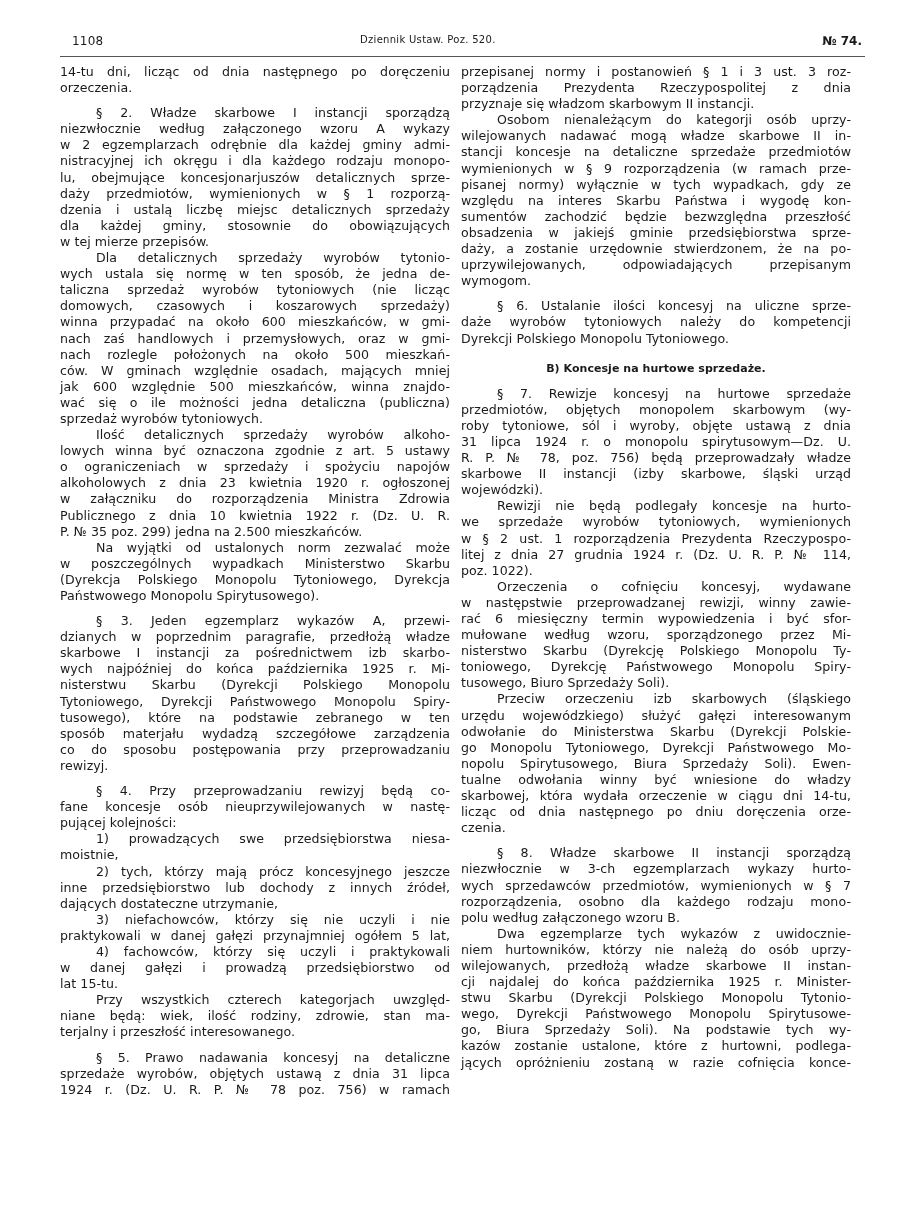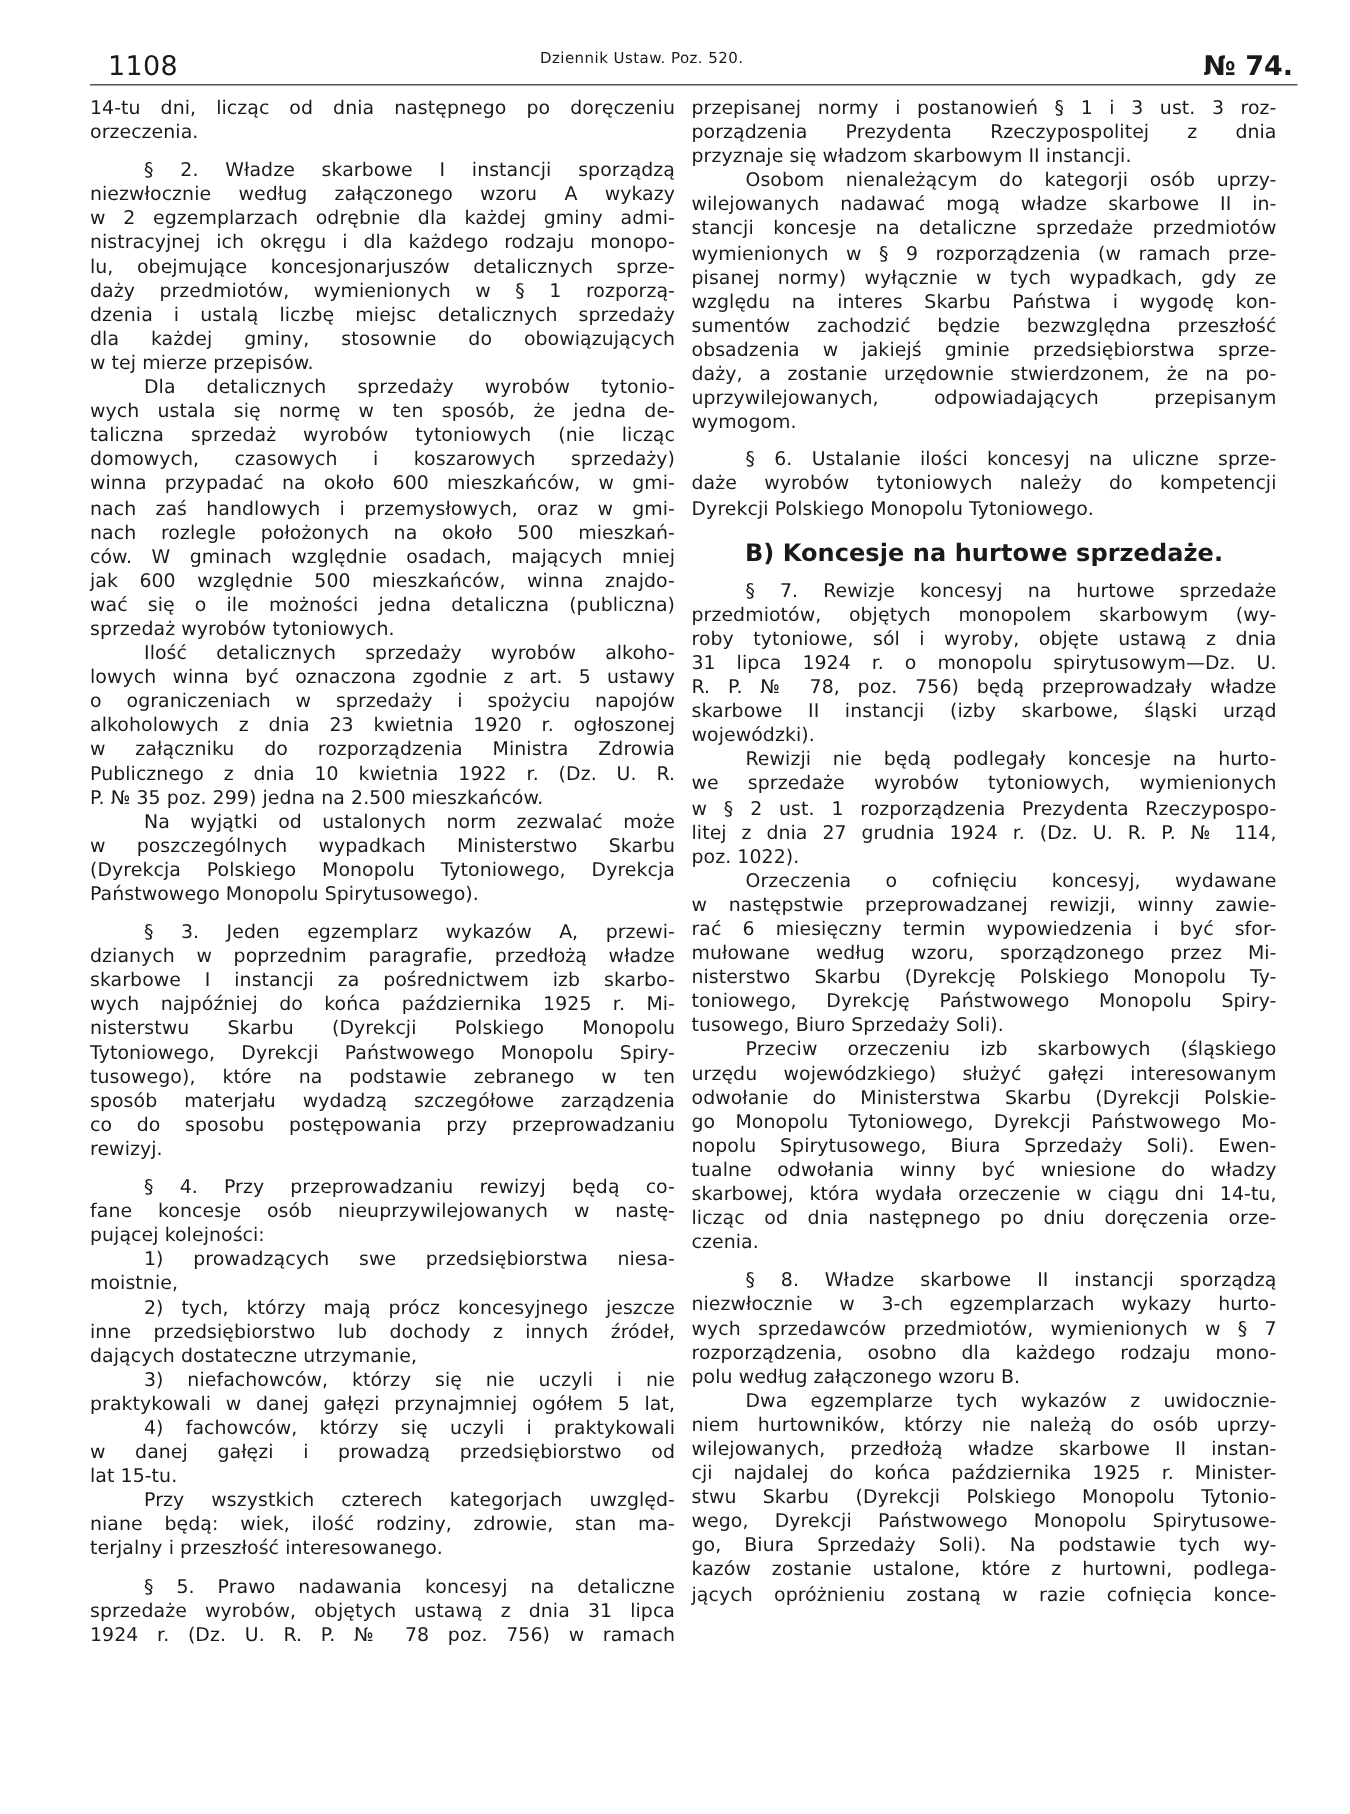--- a/index.html
+++ b/index.html
@@ -1,30 +1,30 @@
 <!DOCTYPE html>
 <html><head>
 <meta charset="utf-8">
 <style>
   html, body { margin: 0; padding: 0; background: #ffffff; }
   body { width: 900px; height: 1209px; position: relative; overflow: hidden;
          font-family: "DejaVu Sans", "Liberation Sans", sans-serif; color: #1a1a1a; }
   .header { position: absolute; top: 34px; left: 72px; width: 800px; height: 20px; }
-  .hdr-page { position: absolute; left: 0; top: 0; font-size: 18px; letter-spacing: 0.2px; }
+  .hdr-page { position: absolute; left: 0; top: 0; font-size: 12px; letter-spacing: 0.2px; }
   .hdr-title { position: absolute; left: 288px; top: 0; font-size: 10px; letter-spacing: 0.3px; }
-  .hdr-num { position: absolute; right: 10px; top: 0; font-size: 18px; font-weight: bold; }
+  .hdr-num { position: absolute; right: 10px; top: 0; font-size: 12px; font-weight: bold; }
   .rule { position: absolute; top: 56px; left: 60px; width: 805px; height: 1px; background: #555; }
   .col { position: absolute; top: 64px; width: 390px; }
   .col-left { left: 60px; }
   .col-right { left: 461px; }
   .line { display: block; height: 16.1px; line-height: 16.1px; font-size: 12.6px;
           white-space: nowrap; text-align: justify; text-align-last: justify; letter-spacing: 0.05px; }
   .line.last { text-align-last: left; }
   .line.indent { padding-left: 36px; }
-  .line.center { text-align: center; text-align-last: center; font-weight: bold; font-size: 16px; }
+  .line.center { text-align: center; text-align-last: center; font-weight: bold; font-size: 11px; }
   .gap { display: block; height: 9px; }
   .gap-lg { display: block; height: 14px; }
 </style>
 </head>
 <body>
 
 <div class="header">
   <span class="hdr-page">1108</span>
   <span class="hdr-title">Dziennik Ustaw. Poz. 520.</span>
   <span class="hdr-num">№ 74.</span>

